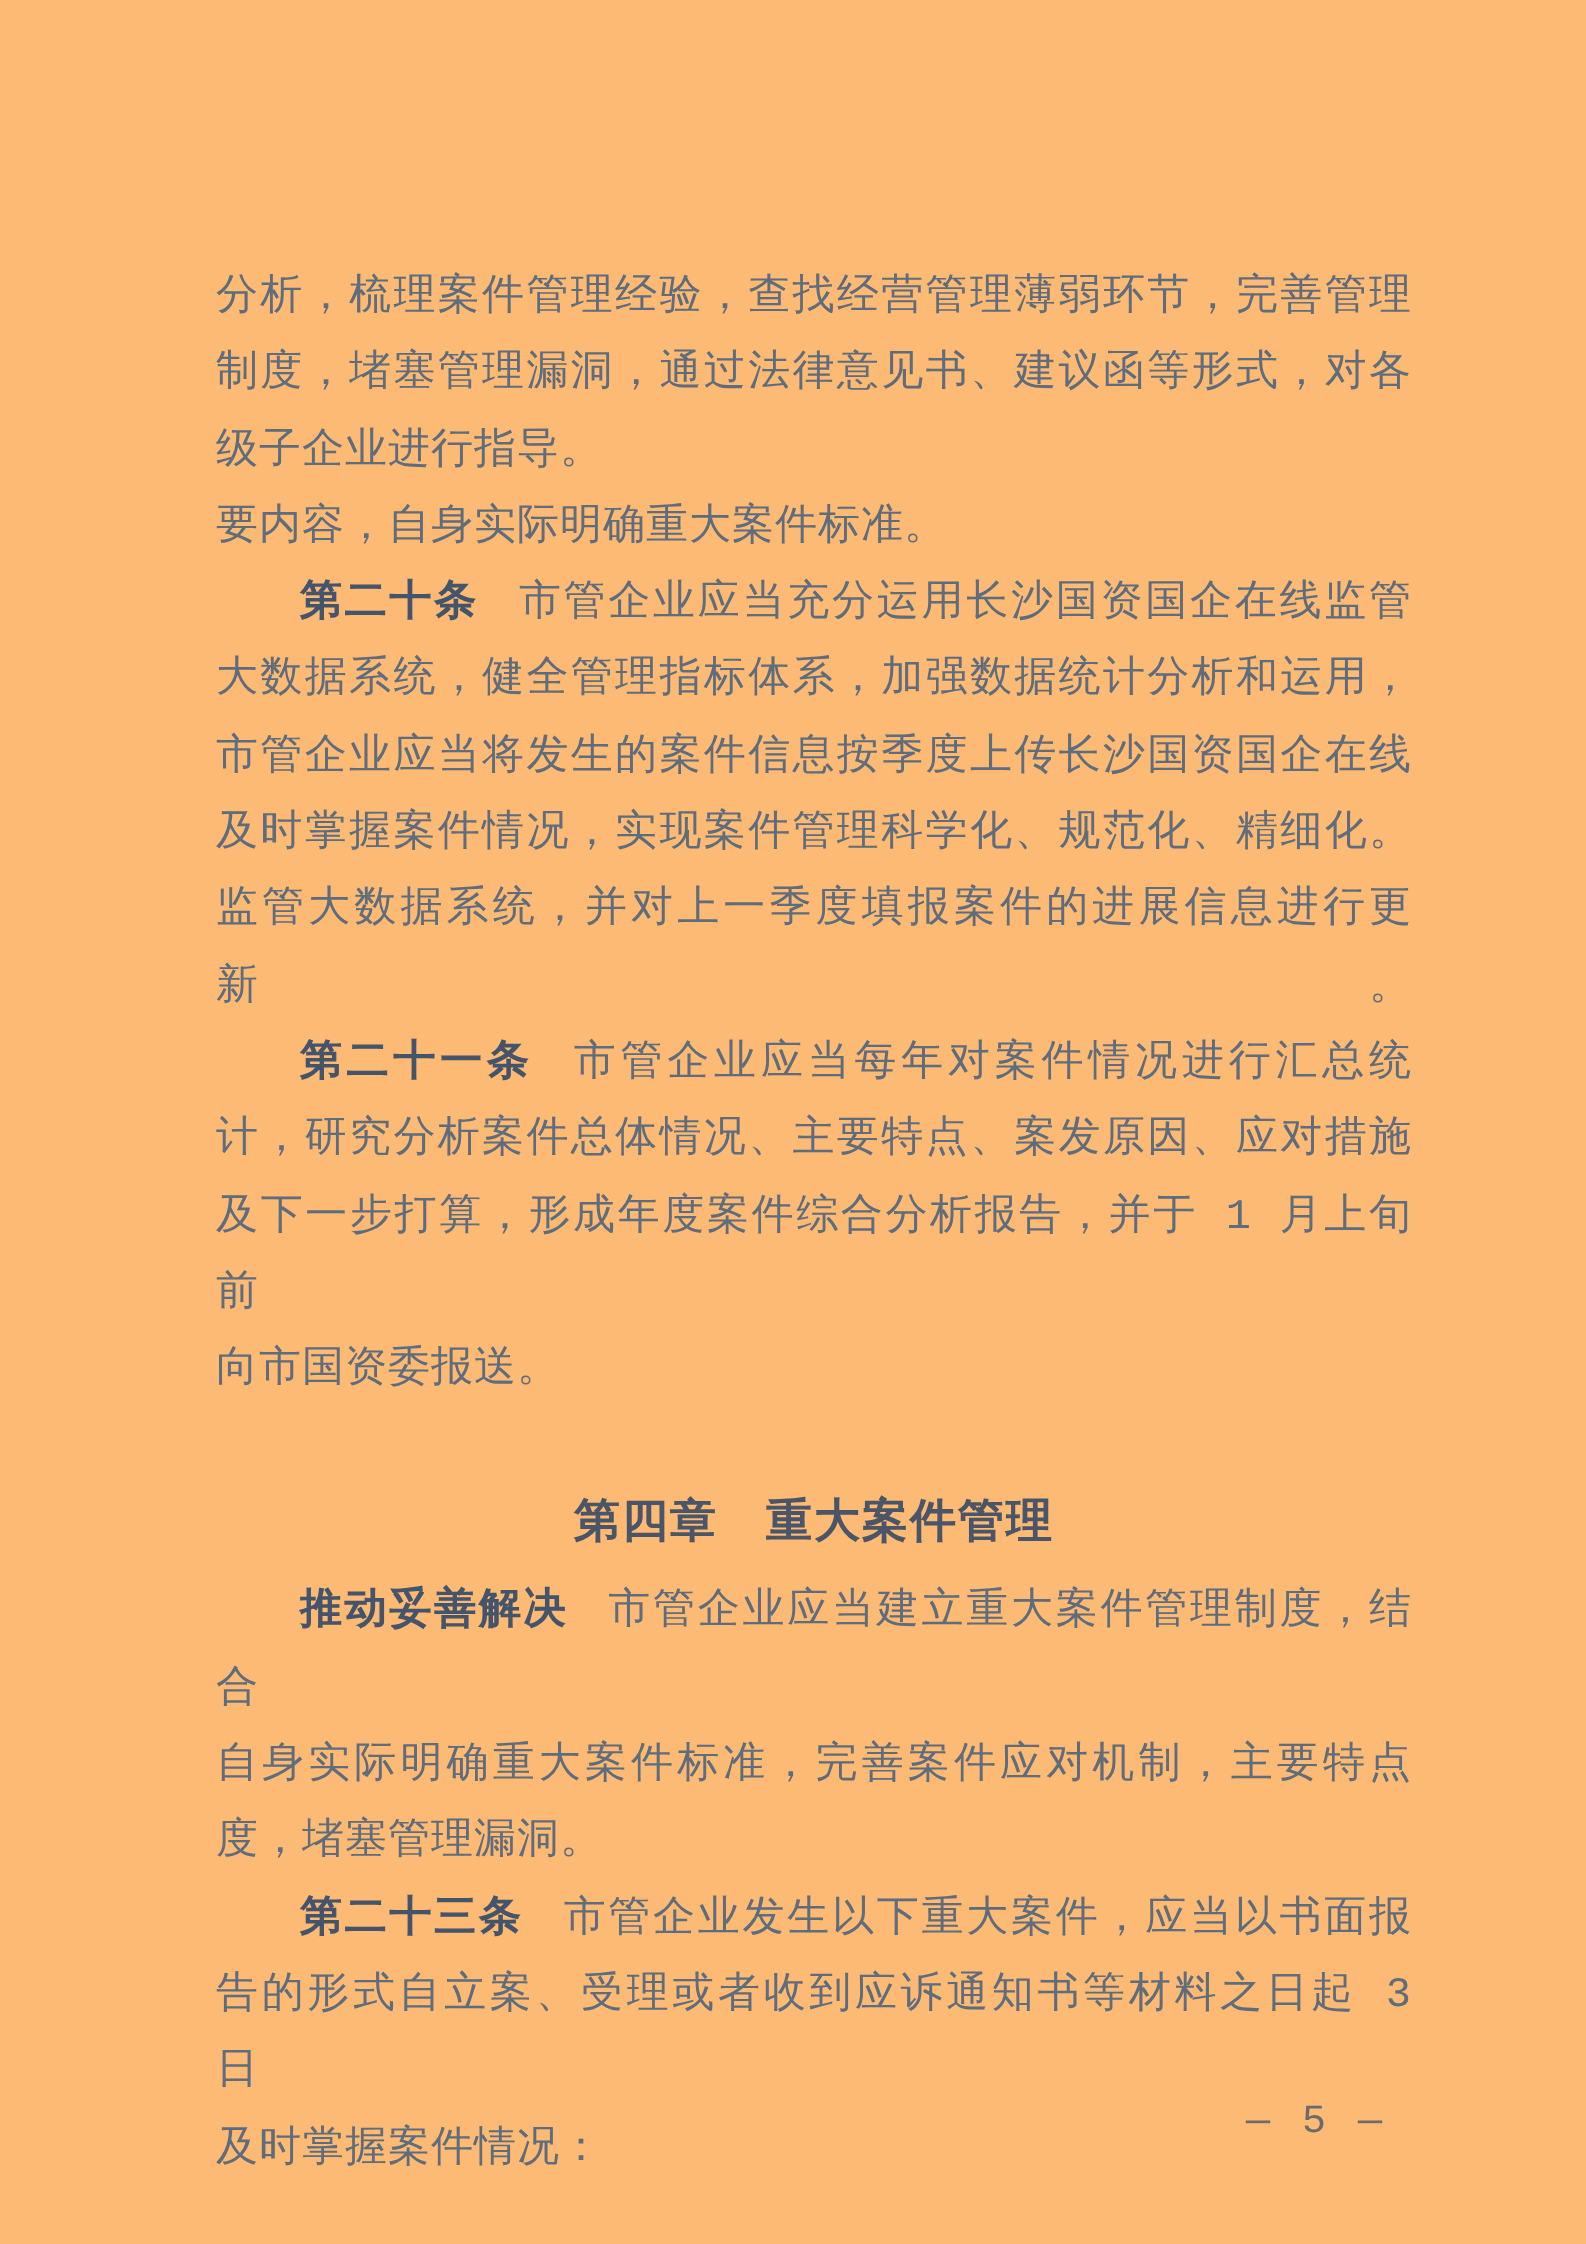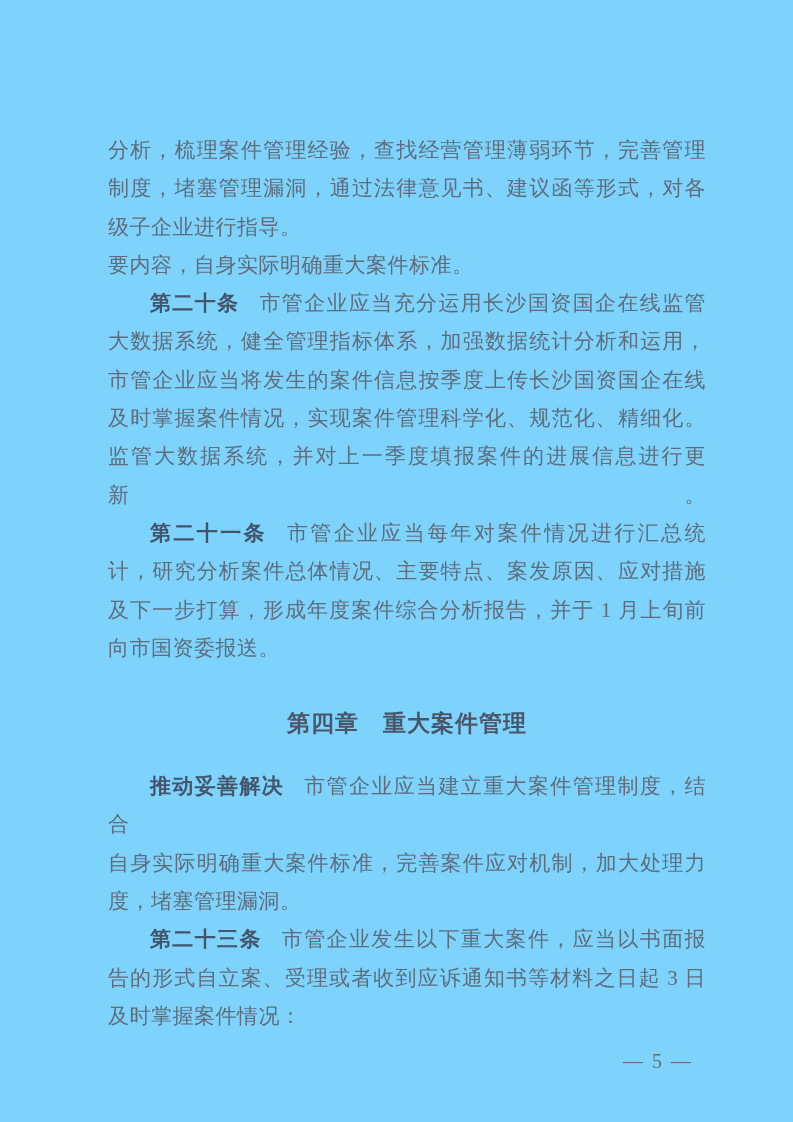--- a/index.html
+++ b/index.html
@@ -41,53 +41,53 @@
     margin-right: 0.95em;
   }
   .line.heading {
     text-align-last: center;
     font-weight: bold;
     font-size: 23px;
     line-height: 40px;
     letter-spacing: 1px;
     color: var(--heading-color, #4a5668);
     margin-top: 37px;
-    margin-bottom: 23px;
+    margin-bottom: 6px;
   }
   .page-number {
     position: absolute;
     left: 610px;
     top: 1050px;
     width: 96px;
     text-align: center;
     font-size: 20px;
     letter-spacing: 2px;
     color: var(--pagenum-color, #6b6b6b);
   }
 </style>
 </head>
 <body>
 
-<div class="page" style="--text-color: #5f6c7c; --lead-color: #44546a; --heading-color: #4a5668; --pagenum-color: #6b6b6b; background: #7dd3fc;">
+<div class="page" style="--text-color: #5f6c7c; --lead-color: #44546a; --heading-color: #4a5668; --pagenum-color: #6b6b6b; background: #fdba74; font-family: Liberation Mono, monospace;">
   <div class="content" id="doc-body">
       <div class="line justify">分析，梳理案件管理经验，查找经营管理薄弱环节，完善管理</div>
       <div class="line justify">制度，堵塞管理漏洞，通过法律意见书、建议函等形式，对各</div>
       <div class="line">级子企业进行指导。</div>
       <div class="line">要内容，自身实际明确重大案件标准。</div>
       <div class="line justify indent"><span class="lead">第二十条</span>市管企业应当充分运用长沙国资国企在线监管</div>
       <div class="line justify">大数据系统，健全管理指标体系，加强数据统计分析和运用，</div>
       <div class="line justify">市管企业应当将发生的案件信息按季度上传长沙国资国企在线</div>
       <div class="line justify">及时掌握案件情况，实现案件管理科学化、规范化、精细化。</div>
       <div class="line justify">监管大数据系统，并对上一季度填报案件的进展信息进行更新。</div>
       <div class="line justify indent"><span class="lead">第二十一条</span>市管企业应当每年对案件情况进行汇总统</div>
       <div class="line justify">计，研究分析案件总体情况、主要特点、案发原因、应对措施</div>
       <div class="line justify">及下一步打算，形成年度案件综合分析报告，并于 1 月上旬前</div>
       <div class="line">向市国资委报送。</div>
       <div class="line heading">第四章　重大案件管理</div>
       <div class="line justify indent"><span class="lead">推动妥善解决</span>市管企业应当建立重大案件管理制度，结合</div>
-      <div class="line justify">自身实际明确重大案件标准，完善案件应对机制，加大处理力</div>
+      <div class="line justify">自身实际明确重大案件标准，完善案件应对机制，主要特点</div>
       <div class="line">度，堵塞管理漏洞。</div>
       <div class="line justify indent"><span class="lead">第二十三条</span>市管企业发生以下重大案件，应当以书面报</div>
       <div class="line justify">告的形式自立案、受理或者收到应诉通知书等材料之日起 3 日</div>
       <div class="line">及时掌握案件情况：</div>
     </div>
   <div class="page-number">— 5 —</div>
 </div>
 
 </body></html>

